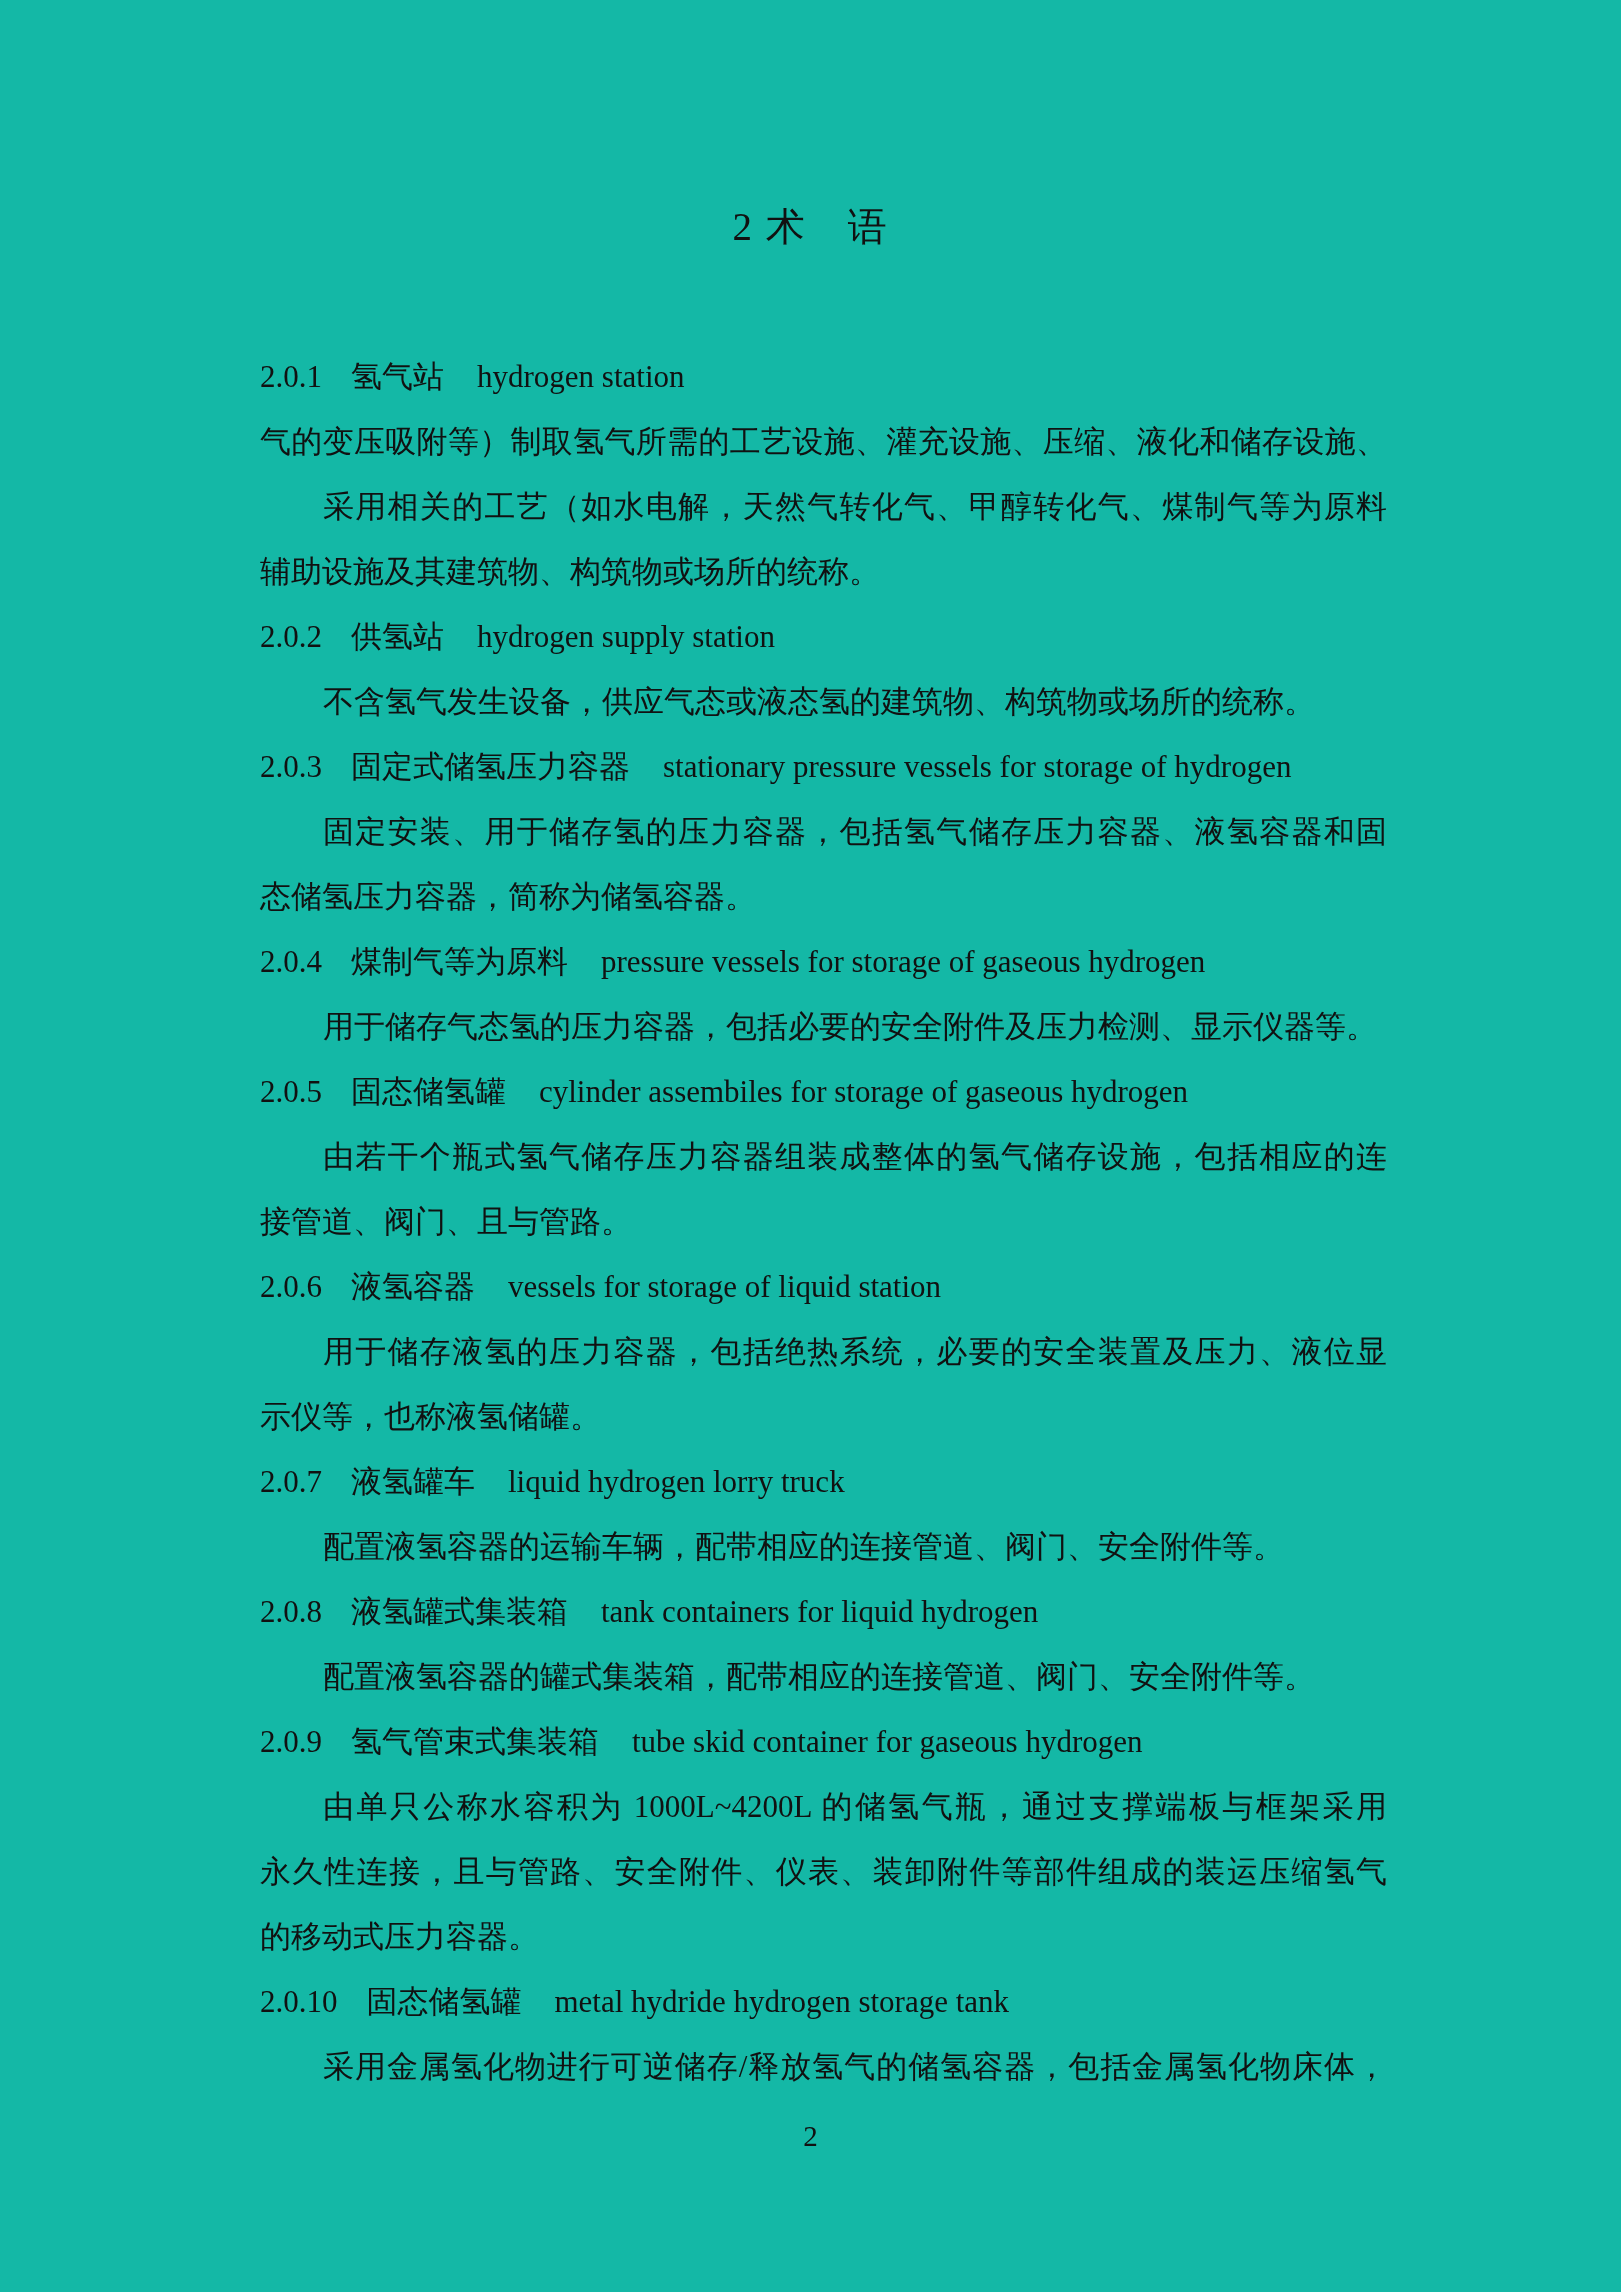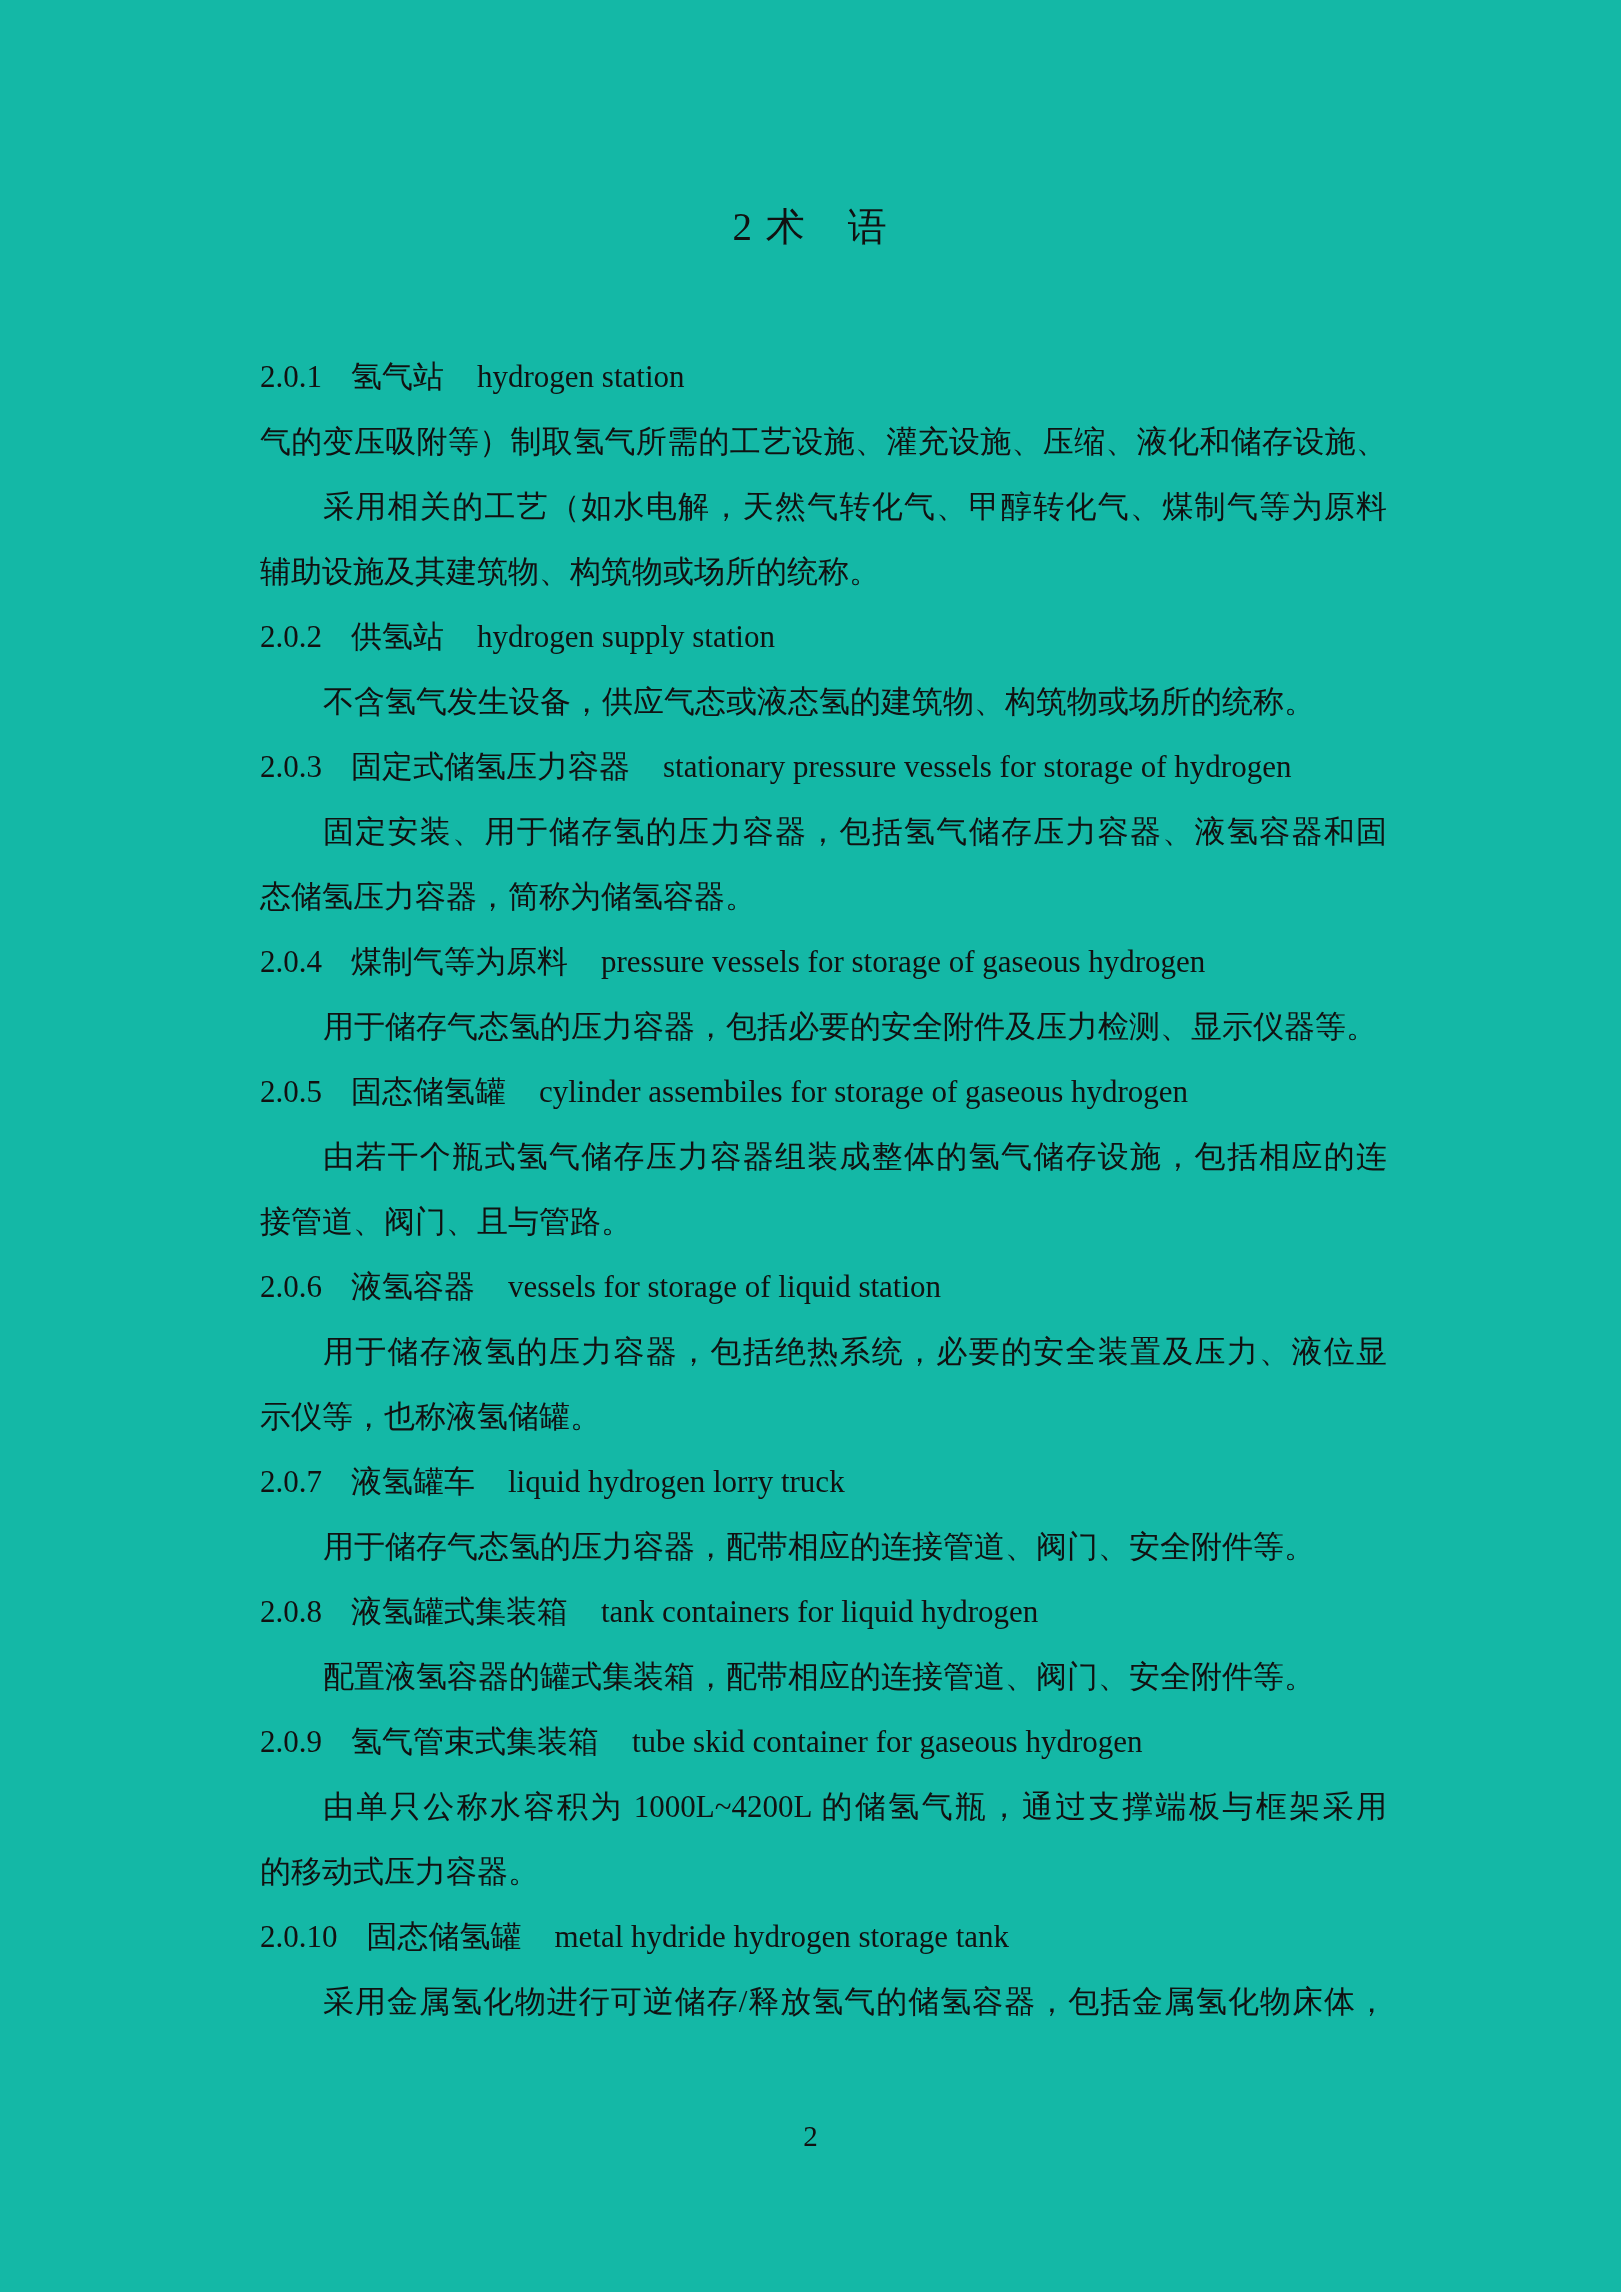--- a/index.html
+++ b/index.html
@@ -118,35 +118,36 @@
         <span class="num">2.0.6</span><span class="zh">液氢容器</span><span class="en">vessels for storage of liquid station</span>
       </div>
       <div class="line indent full">用于储存液氢的压力容器，包括绝热系统，必要的安全装置及压力、液位显</div>
       <div class="line">示仪等，也称液氢储罐。</div>
     </div>
 
     <div>
       <div class="line heading">
         <span class="num">2.0.7</span><span class="zh">液氢罐车</span><span class="en">liquid hydrogen lorry truck</span>
       </div>
-      <div class="line indent">用于储存气态氢的压力容器，配带相应的连接管道、阀门、安全附件等。</div>
+      <div class="line indent">配置液氢容器的运输车辆，配带相应的连接管道、阀门、安全附件等。</div>
     </div>
 
     <div>
       <div class="line heading">
         <span class="num">2.0.8</span><span class="zh">液氢罐式集装箱</span><span class="en">tank containers for liquid hydrogen</span>
       </div>
       <div class="line indent">配置液氢容器的罐式集装箱，配带相应的连接管道、阀门、安全附件等。</div>
     </div>
 
     <div>
       <div class="line heading">
         <span class="num">2.0.9</span><span class="zh">氢气管束式集装箱</span><span class="en">tube skid container for gaseous hydrogen</span>
       </div>
       <div class="line indent full">由单只公称水容积为 1000L~4200L 的储氢气瓶，通过支撑端板与框架采用</div>
+      <div class="line full">永久性连接，且与管路、安全附件、仪表、装卸附件等部件组成的装运压缩氢气</div>
       <div class="line">的移动式压力容器。</div>
     </div>
 
     <div>
       <div class="line heading">
         <span class="num">2.0.10</span><span class="zh">固态储氢罐</span><span class="en">metal hydride hydrogen storage tank</span>
       </div>
       <div class="line indent full">采用金属氢化物进行可逆储存/释放氢气的储氢容器，包括金属氢化物床体，</div>
     </div>
 

